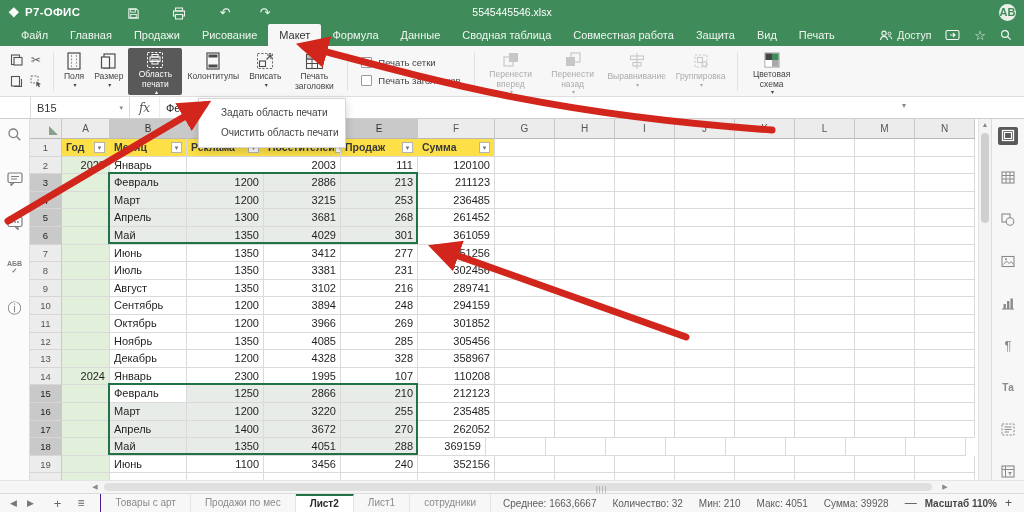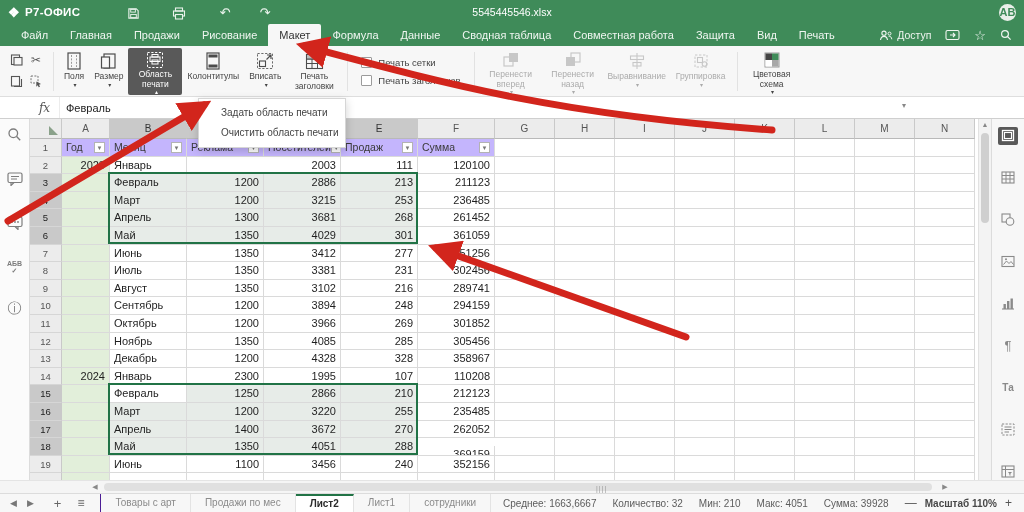--- a/index.html
+++ b/index.html
@@ -67,21 +67,21 @@
   .ch.sel{background:#c9c9c9;color:#333}
   .grow{display:flex;height:17.6px}
   .gut{width:32px;background:#ececec;border-right:1px solid #c9c9c9;border-bottom:1px solid #d6d6d6;font-size:9.5px;color:#555;text-align:center;line-height:17.6px}
   .gut.sel{background:#c9c9c9;color:#222}
   .cell{border-right:1px solid #dadada;border-bottom:1px solid #dadada;font-size:11px;color:#1f1f1f;line-height:16.5px;padding:0 4px;white-space:nowrap;overflow:hidden}
   .num{text-align:right}
   .txt{text-align:left}
   .greenA{background:#e2efda}
   .selcell{background:#e7ece8}
   .activecell{background:#fff}
-  .h1cell{background:#c4b5fd;font-weight:normal;color:#3a3a3a;display:flex;align-items:center;justify-content:space-between;font-size:10.5px}
+  .h1cell{background:#fde047;font-weight:bold;color:#3a3a3a;display:flex;align-items:center;justify-content:space-between;font-size:10.5px}
   .fbtn{width:11px;height:11px;border:1px solid #b3b3b3;background:#fff;color:#777;font-size:6px;line-height:10px;text-align:center;flex:none}
   .selbox{position:absolute;border:2px solid #217346;pointer-events:none;z-index:5}
 
   
   .dropdown{position:absolute;left:198px;top:98px;width:148px;background:#fff;border:1px solid #d6d6d6;box-shadow:0 3px 9px rgba(0,0,0,.18);z-index:40;padding:4px 0}
   .dd-item{height:20px;line-height:20px;padding-left:22px;font-size:10px;color:#444;white-space:nowrap;cursor:default}
 
   
   .hscroll{height:13px;background:#f5f5f5;border-top:1px solid #e4e4e4;position:relative}
   .hs-arrow{position:absolute;top:0;width:14px;height:12px;text-align:center;font-size:7px;color:#888;line-height:12px}
@@ -329,20 +329,24 @@
           <rect x="9" y="9" width="6.5" height="6.5" fill="#a8a8a8"></rect>
         </svg>
       </span>
     <span>Цветовая схема</span>
       <span class="caret">▾</span>
   </div>
 </div>
 
 <div class="formulabar">
   <div class="fb-pad"></div>
+  <div class="namebox">
+    <span>B15</span>
+    <span class="nb-caret">▾</span>
+  </div>
   <div class="fxbox">
       <span>fx</span>
     </div>
   <div class="fb-input">Февраль</div>
   <span class="fb-exp">▾</span>
 </div>
 
 <div class="main">
   <div class="leftbar">
     <span class="lic"><svg width="15" height="15" viewBox="0 0 15 15">
@@ -691,21 +695,21 @@
           <div class="cell num" style="width: 60px;"></div>
           <div class="cell num" style="width: 60px;"></div>
         </div>
         <div class="grow">
           <div class="gut sel">18</div>
           <div class="cell num greenA" style="width: 48px;"></div>
           <div class="cell txt selcell" style="width: 77px;">Май</div>
           <div class="cell num selcell" style="width: 77px;">1350</div>
           <div class="cell num selcell" style="width: 77px;">4051</div>
           <div class="cell num selcell" style="width: 77px;">288</div>
-          <div class="cell num" style="width: 77px; margin-top: 8px;">369159</div>
+          <div class="cell num" style="width: 68px;">369159</div>
           <div class="cell num" style="width: 60px;"></div>
           <div class="cell num" style="width: 60px;"></div>
           <div class="cell num" style="width: 60px;"></div>
           <div class="cell num" style="width: 60px;"></div>
           <div class="cell num" style="width: 60px;"></div>
           <div class="cell num" style="width: 60px;"></div>
           <div class="cell num" style="width: 60px;"></div>
           <div class="cell num" style="width: 60px;"></div>
         </div>
         <div class="grow">

